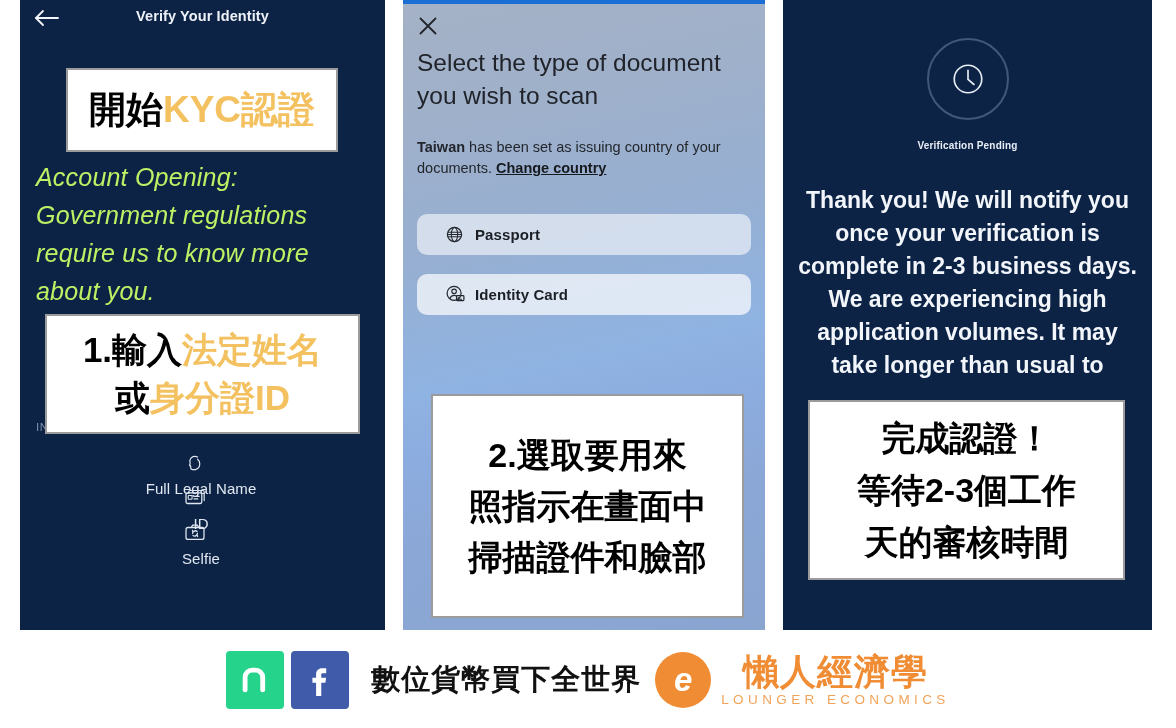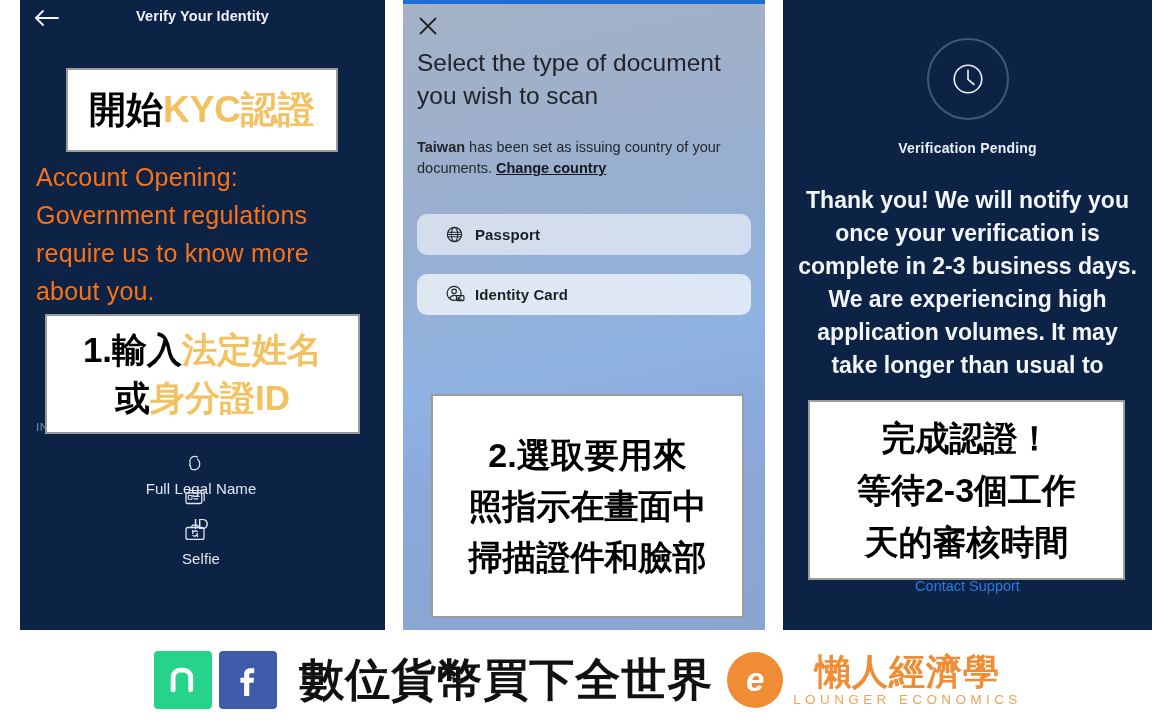--- a/index.html
+++ b/index.html
@@ -50,25 +50,26 @@
     color: #eef2f8;
     font-size: 14.5px;
     font-weight: bold;
     letter-spacing: .1px;
   }
   .p1-heading {
     position: absolute;
     left: 16px;
     top: 158px;
     width: 340px;
-    color: #f97316;
+    color: #bef264;
     font-size: 25px;
     line-height: 38px;
     font-weight: normal;
     letter-spacing: .2px;
+    font-style: italic;
   }
   .p1-infolabel {
     position: absolute;
     left: 16px;
     top: 421px;
     color: #7d8ea8;
     font-size: 11.5px;
     letter-spacing: .6px;
   }
   .p1-req-list {
@@ -225,21 +226,21 @@
     align-items: center;
     justify-content: center;
     color: #e9eef6;
   }
   .p3-status {
     position: absolute;
     left: 0; right: 0;
     top: 140px;
     text-align: center;
     color: #e9eef6;
-    font-size: 14px;
+    font-size: 10px;
     font-weight: bold;
     letter-spacing: .2px;
   }
   .p3-body {
     position: absolute;
     left: 10px;
     right: 10px;
     top: 184px;
     text-align: center;
     color: #f2f6fb;
@@ -325,21 +326,21 @@
     height: 58px;
     border-radius: 4px;
     display: flex;
     align-items: center;
     justify-content: center;
     flex: 0 0 58px;
   }
   .ico-line { background: #25d48a; margin-right: 7px; }
   .ico-fb   { background: #3f5ba9; }
   .footer-slogan {
-    font-size: 45px;
+    font-size: 29px;
     font-weight: bold;
     color: #111111;
     margin-left: 22px;
     margin-right: 14px;
     letter-spacing: 1px;
     white-space: nowrap;
   }
   .brand {
     display: flex;
     align-items: center;
@@ -486,21 +487,20 @@
     <svg viewBox="0 0 48 48" width="44" height="44" aria-hidden="true">
       <circle cx="24" cy="24" r="15" stroke="currentColor" stroke-width="1.8" fill="none"></circle>
       <path d="M24 14.5V24.5 L30.5 30" stroke="currentColor" stroke-width="1.8" fill="none" stroke-linecap="round" stroke-linejoin="round"></path>
     </svg>
   </div>
 
   <div class="p3-status">Verification Pending</div>
 
   <div class="p3-body">Thank you! We will notify you once your verification is complete in 2-3 business days. We are experiencing high application volumes. It may take longer than usual to</div>
 
-  <div class="p3-contact">Contact Support</div>
 </div>
 
 <div class="anno" id="anno-one">
   <span class="ln"><span>開始</span><span class="hl">KYC認證</span></span>
 </div>
 
 <div class="anno" id="anno-two">
   <span class="ln"><span>1.輸入</span><span class="hl">法定姓名</span></span>
   <span class="ln"><span>或</span><span class="hl">身分證ID</span></span>
 </div>

